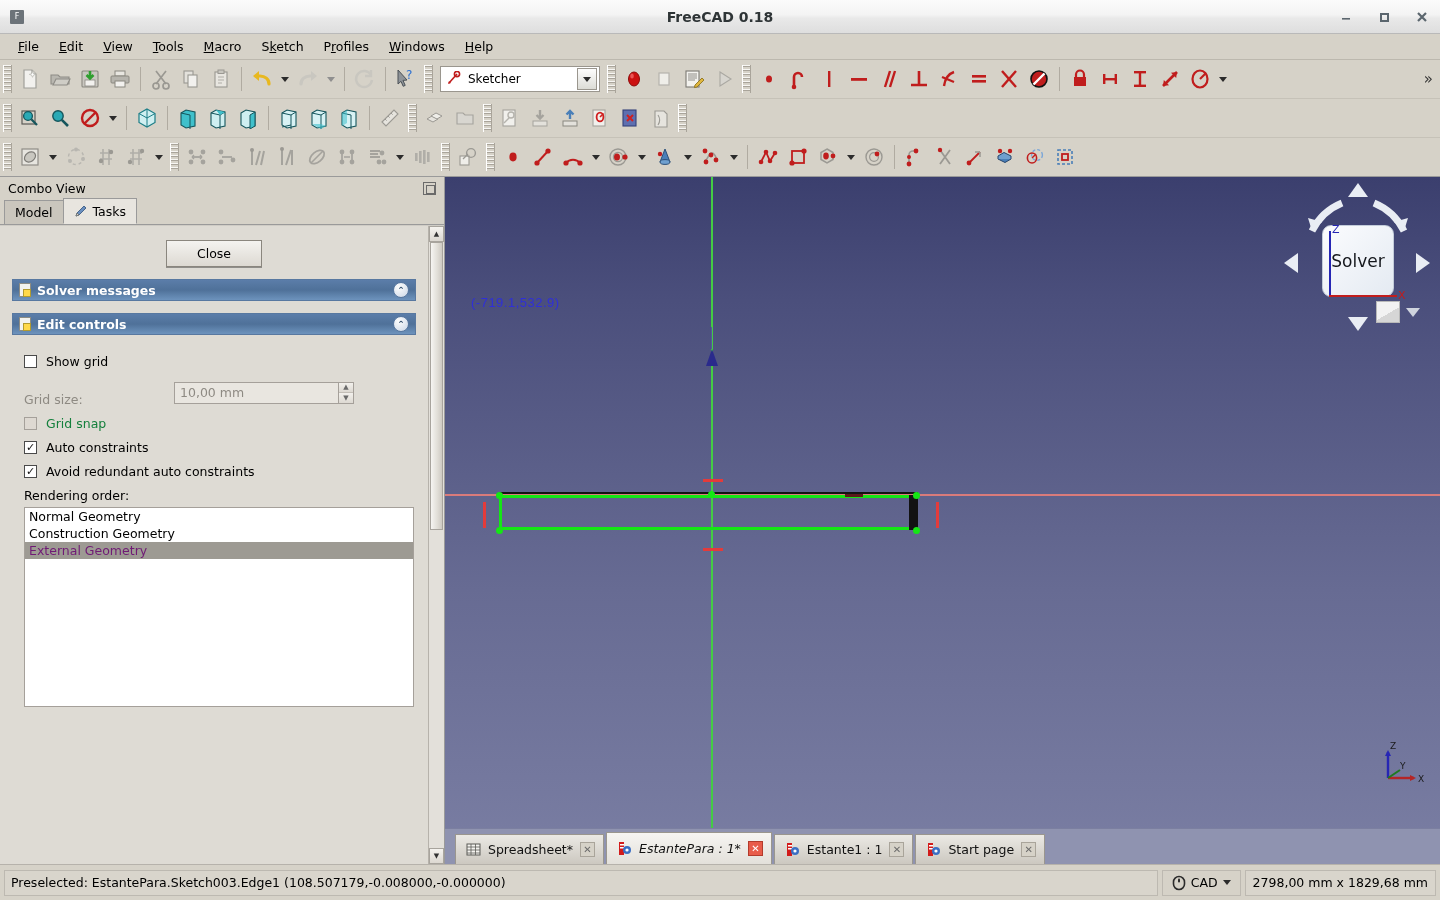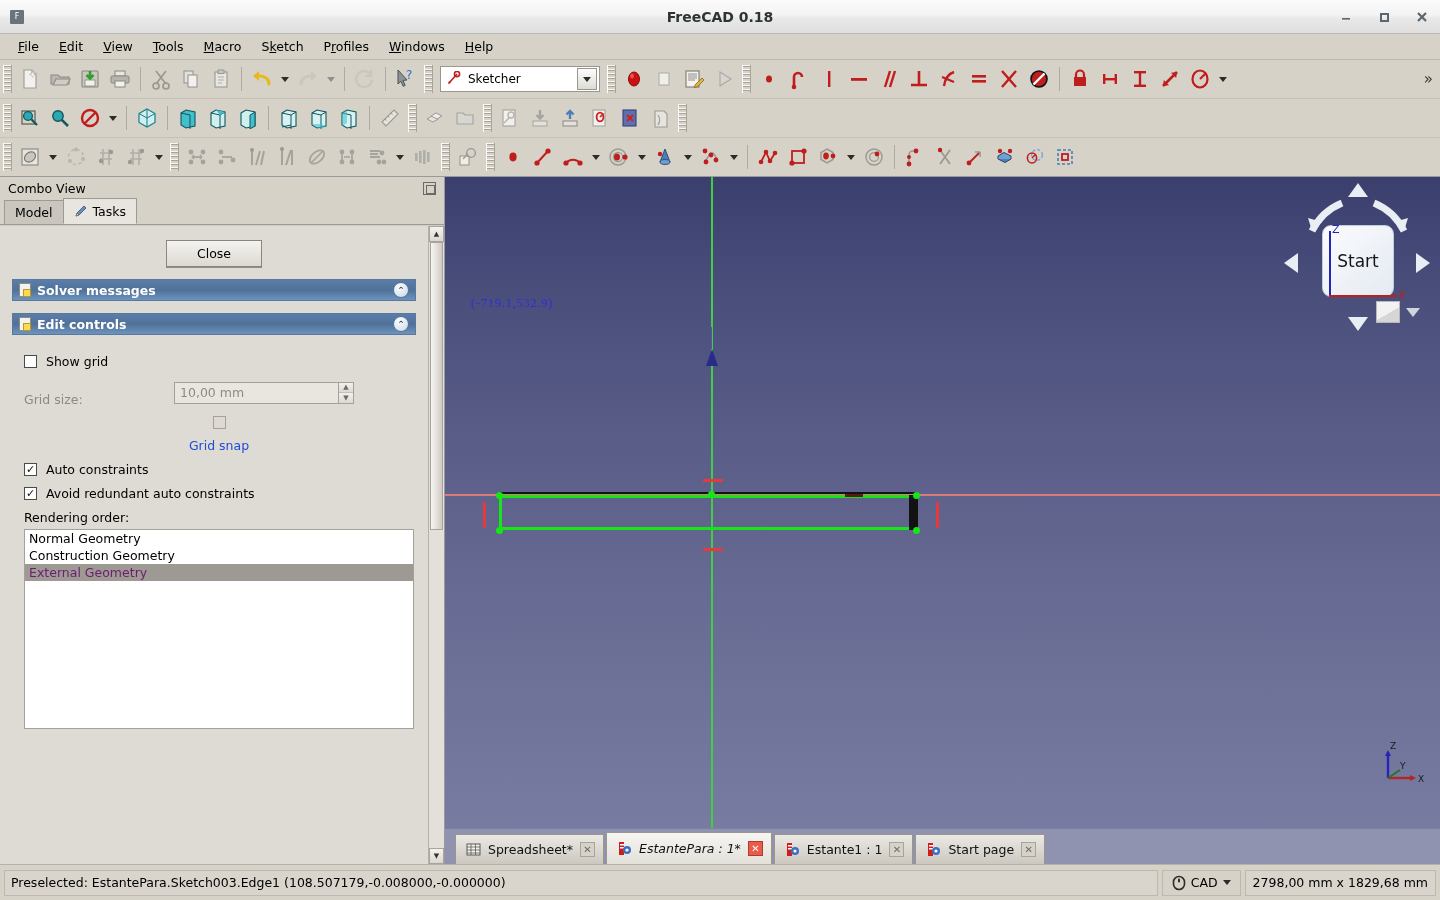--- a/index.html
+++ b/index.html
@@ -143,21 +143,21 @@
   }
   .groupbody{ padding:10px 2px 4px 12px; }
   .msg{ font-family:"DejaVu Serif",serif; font-size:12.5px; color:#2ca02c; margin-bottom:8px; }
 
   .ckrow{ display:flex; align-items:center; gap:9px; margin:9px 0; font-size:12.5px; }
   .ck{
     width:13px;height:13px;background:#fff;border:1px solid #4a4a4a;
     display:flex;align-items:center;justify-content:center; flex:0 0 13px; cursor:default;
   }
   .ck.checked::after{ content:"✓"; font-size:11px; line-height:1; color:#111; }
-  .ckrow.dim{ color:#1d4ed8;flex-direction:column; }
+  .ckrow.dim{ color:#15803d; }
   .ckrow.dim .ck{ background:#ded9d2; border-color:#a5a09a; }
 
   .field{ display:flex; align-items:center; margin:9px 0; font-size:12.5px; }
   .field .flbl{ width:150px; color:#8e8a83;margin-top:14px; }
   .spin{
     width:180px;height:22px; display:flex; align-items:center;
     background:#e9e6e0; border:1px solid #a5a09a; color:#8e8a83; padding-left:5px;
     font-size:12.5px;
   }
   .spin .arrows{
@@ -196,21 +196,21 @@
   }
 
   
   .view3d{
     flex:1; position:relative; min-width:0;
     background:linear-gradient(to bottom,#3b3f6e 0%,#4b4f7c 18%,#676b93 60%,#7a7ea3 100%);
     overflow:hidden;
   }
   .coordlabel{
     position:absolute; left:26px; top:118px;
-    font-family:Liberation Serif, serif; font-size:13px; color:#2f2fd8;
+    font-family:Liberation Sans, sans-serif; font-size:13px; color:#2f2fd8;
     letter-spacing:.5px;
   }
   .axisX{ position:absolute; left:0; right:0; top:317px; height:2px; background:#d97b7b; }
   .axisY{ position:absolute; left:266px; top:0; bottom:0; width:2px; background:#44cc44; }
   .yarrow{
     position:absolute; left:261px; top:172px; width:0;height:0;
     border-left:6px solid transparent;border-right:6px solid transparent;
     border-bottom:17px solid #2a2a8c;
   }
   .ytick{ position:absolute; left:266px; top:150px; width:1px; height:22px; background:#5656a0; }
@@ -1095,21 +1095,21 @@
         <div class="navarrow na-dn"></div>
         <div class="navarrow na-lf"></div>
         <div class="navarrow na-rt"></div>
         <svg width="150" height="160" style="position:absolute;left:0;top:0;">
           <path d="M32 52 A58 58 0 0 1 62 24" fill="none" stroke="#e9edf4" stroke-width="7"></path>
           <path d="M32 52 l-4 -13 l14 4 z" fill="#e9edf4"></path>
           <path d="M94 24 A58 58 0 0 1 124 52" fill="none" stroke="#e9edf4" stroke-width="7"></path>
           <path d="M124 52 l4 -13 l-14 4 z" fill="#e9edf4"></path>
         </svg>
         <div class="cubeface">
-          <span>Start</span>
+          <span>Solver</span>
         </div>
         <div class="navaxis-z"></div>
         <div class="navaxis-x"></div>
         <div class="navaxis-zl">Z</div>
         <div class="navaxis-xl">X</div>
         <div class="minicube"></div>
         <div class="minicaret"></div>
       </div>
 
       <svg class="axisind" viewBox="0 0 46 46">

